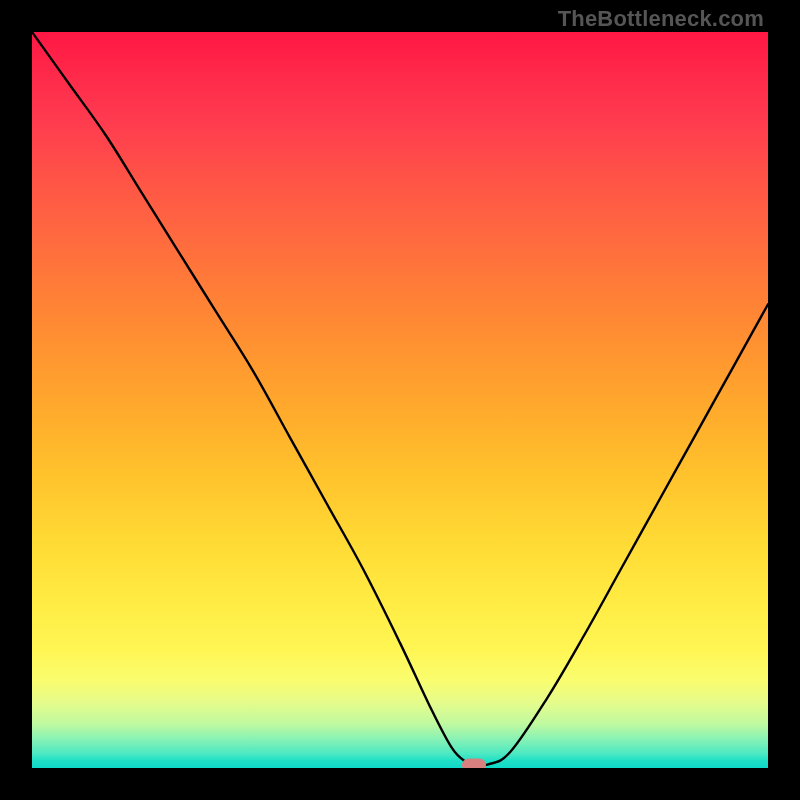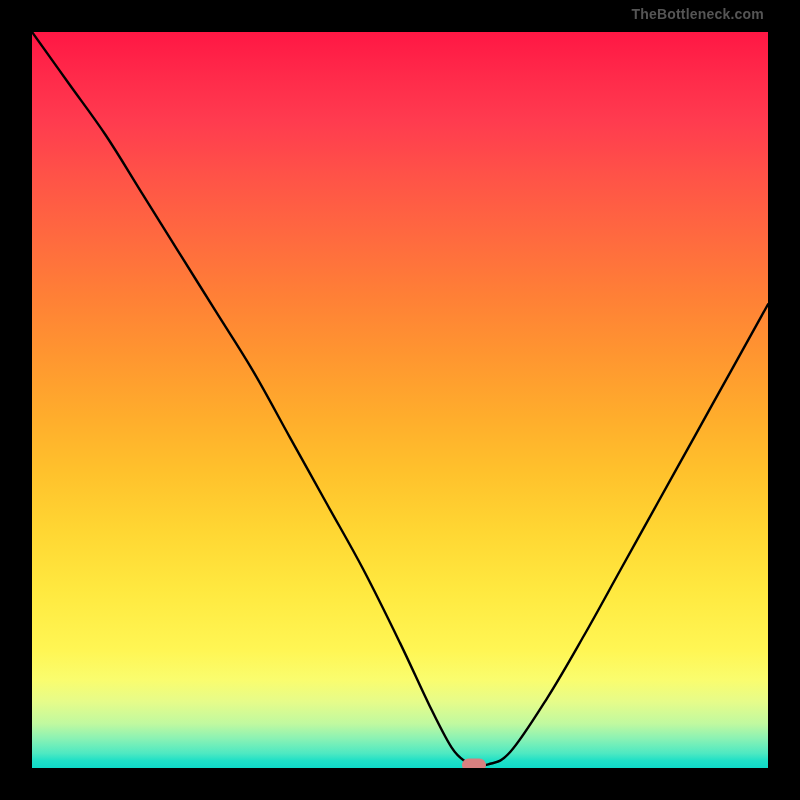--- a/index.html
+++ b/index.html
@@ -55,21 +55,21 @@
     position: absolute;
     inset: 0;
     width: 100%;
     height: 100%;
   }
   .watermark {
     position: absolute;
     top: 6px;
     right: 36px;
     font-family: Arial, Helvetica, sans-serif;
-    font-size: 14px;
+    font-size: 22px;
     font-weight: 600;
     color: #555;
     letter-spacing: 0.2px;
   }
 </style>
 </head>
 <body>
 
 <div class="frame">
 

